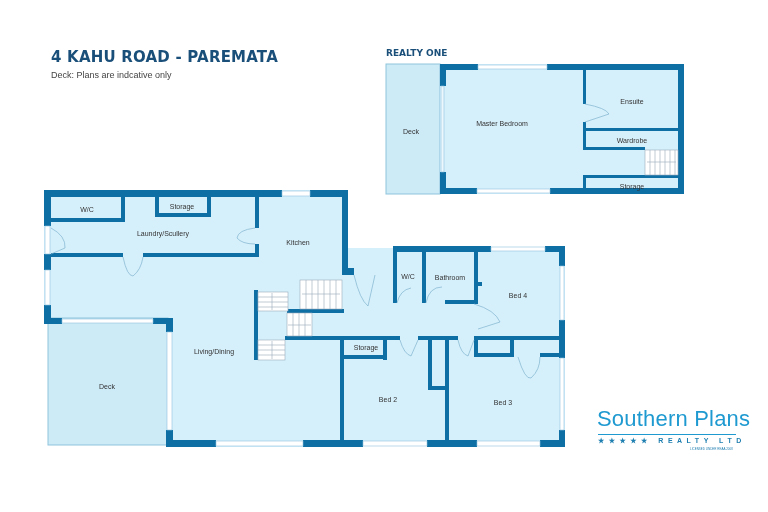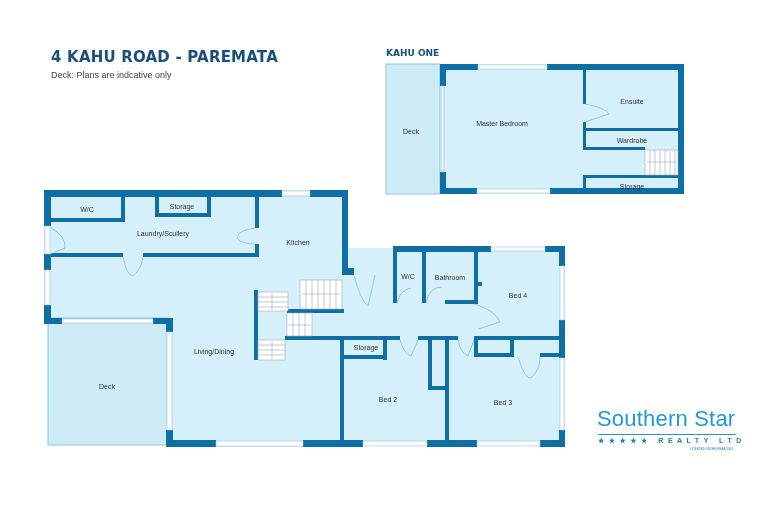--- a/index.html
+++ b/index.html
@@ -12,21 +12,21 @@
   .logo-name { position:absolute; left:597px; top:406px; font-size:22px; color:#1f9ad1; letter-spacing:0.2px; }
   .logo-line { position:absolute; left:598px; top:434px; width:138px; height:1px; background:#1f9ad1; }
   .logo-sub { position:absolute; left:598px; top:437px; font-size:7px; color:#1f7fb0; letter-spacing:4.5px; font-weight:bold; }
   .logo-tag { position:absolute; left:690px; top:447px; font-size:3px; color:#1f7fb0; }
 </style>
 </head>
 <body>
 
 <div class="title">4 KAHU ROAD - PAREMATA</div>
 <div class="note">Deck: Plans are indcative only</div>
-<div class="level-title">KAHU ONE</div>
+<div class="level-title">REALTY ONE</div>
 
 <svg class="plan" width="768" height="512" viewBox="0 0 768 512">
 
   <g>
     <rect x="386" y="64" width="54" height="130" fill="#cdeaf7" stroke="#8fc3dc" stroke-width="1"></rect>
     <rect x="440" y="64" width="244" height="130" fill="#d6f0fb"></rect>
 
     <g fill="#0e6fa5">
       <rect x="440" y="64" width="38" height="6"></rect>
       <rect x="547" y="64" width="137" height="6"></rect>
@@ -194,16 +194,16 @@
 <div class="lbl" style="left:298px;top:242px;">Kitchen</div>
 <div class="lbl" style="left:214px;top:351px;">Living/Dining</div>
 <div class="lbl" style="left:107px;top:386px;">Deck</div>
 <div class="lbl" style="left:408px;top:276px;">W/C</div>
 <div class="lbl" style="left:450px;top:277px;">Bathroom</div>
 <div class="lbl" style="left:518px;top:295px;">Bed 4</div>
 <div class="lbl" style="left:366px;top:347px;">Storage</div>
 <div class="lbl" style="left:388px;top:399px;">Bed 2</div>
 <div class="lbl" style="left:503px;top:402px;">Bed 3</div>
 
-<div class="logo-name">Southern Star</div>
+<div class="logo-name">Southern Plans</div>
 <div class="logo-line"></div>
 <div class="logo-sub">★★★★★ REALTY LTD</div>
 <div class="logo-tag">LICENSED UNDER REAA 2008</div>
 
 </body></html>

